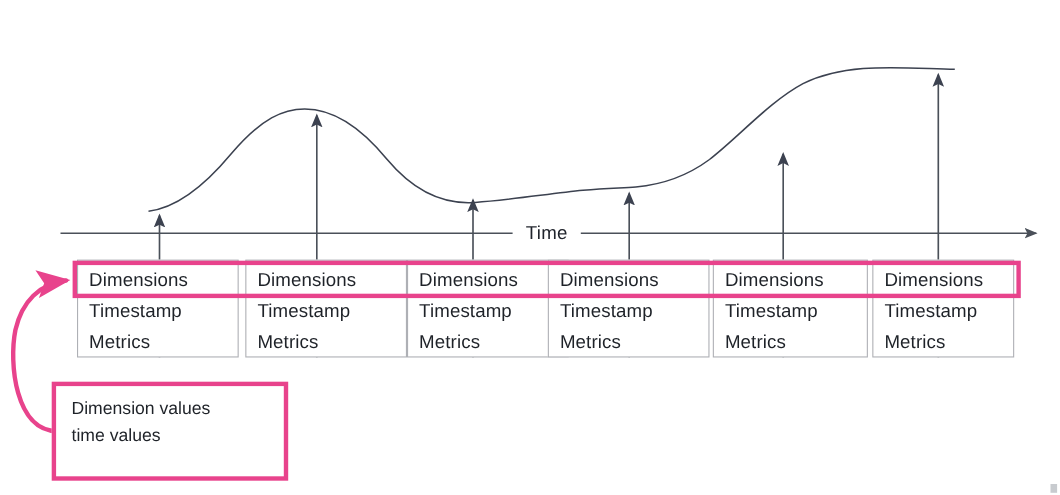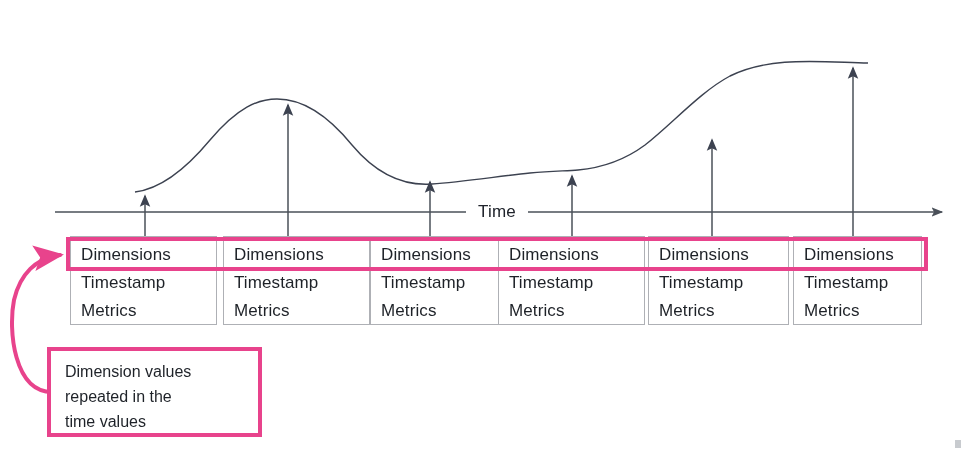--- a/index.html
+++ b/index.html
@@ -158,19 +158,18 @@
   <div class="record-box" style="left:793px; width:129px;">
     <div class="record-line">Dimensions</div>
     <div class="record-line">Timestamp</div>
     <div class="record-line">Metrics</div>
   </div>
 
   <div class="highlight-band"></div>
 
   <div class="callout-box">
     <div class="callout-line">Dimension values</div>
-    <div class="callout-line">repeated in the</div>
     <div class="callout-line">time values</div>
   </div>
 
   <div class="corner-artifact"></div>
 
 </div>
 
 </body></html>

